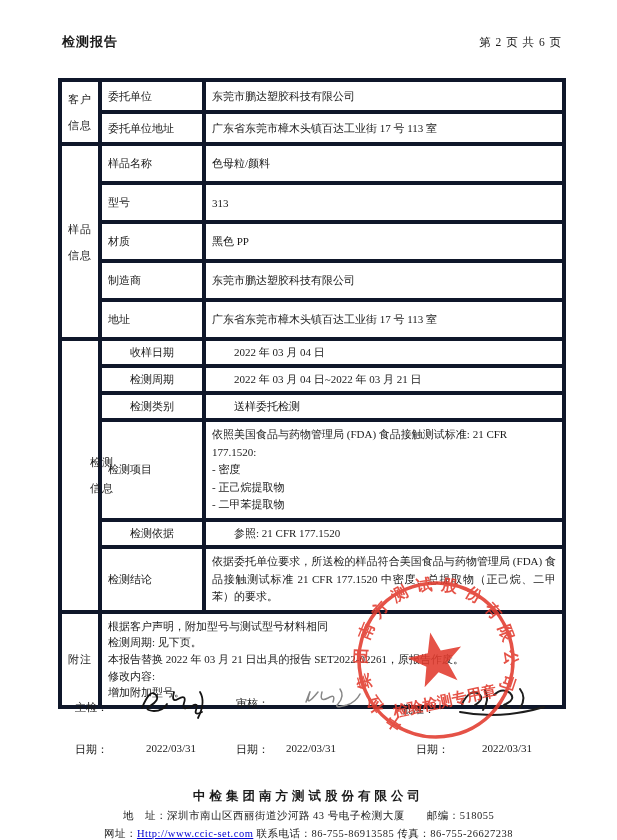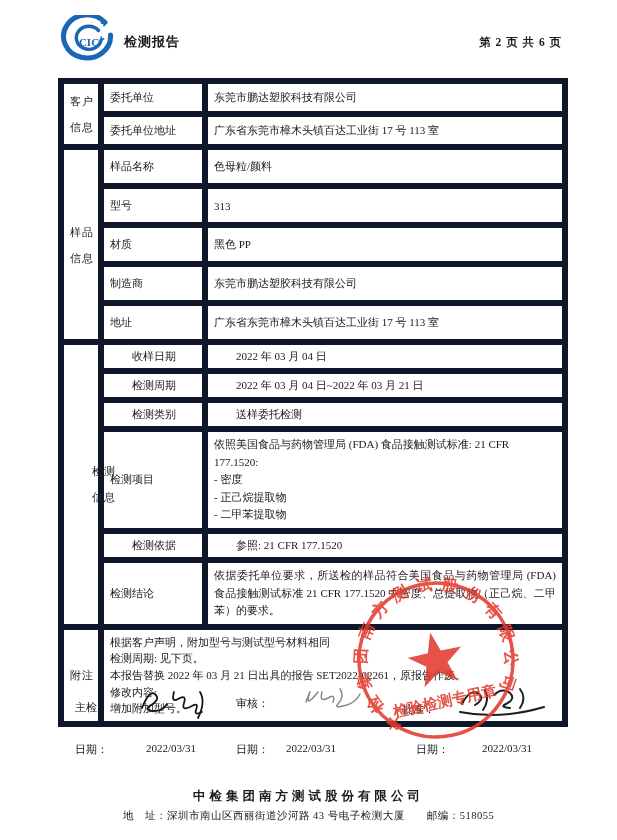--- a/index.html
+++ b/index.html
@@ -27,36 +27,36 @@
   .hdr-title {
     font-size: 13px; font-weight: bold; letter-spacing: 1px;
     margin-left: 4px;
   }
   .hdr-no {
     font-size: 11.5px; font-weight: bold;
     margin-left: 56px;
     white-space: nowrap;
   }
   .hdr-page {
-    font-size: 11.5px; font-weight: bold;
+    font-size: 11.5px; font-weight: normal;
     margin-left: auto;
     white-space: nowrap;
     letter-spacing: 1px;
   }
   
   table.report {
     position: absolute;
     left: 58px; top: 78px;
     width: 504px;
     border-collapse: collapse;
     table-layout: fixed;
     font-size: 11px;
   }
   table.report td {
-    border: 6px solid #0f172a;
+    border: 4px solid #0f172a;
     vertical-align: middle;
     padding: 4px 6px;
   }
   td.group { text-align: center; padding: 0; }
   td.group .stack {
     display: inline-block;
     width: 24px;
     line-height: 26px;
     letter-spacing: 1px;
   }
@@ -88,31 +88,20 @@
   .f-company { font-size: 12.5px; font-weight: bold; letter-spacing: 4px; }
   .f-line { font-size: 10.5px; margin-top: 4px; letter-spacing: 0.5px; }
   .f-link { color: #0000d0; text-decoration: underline; cursor: pointer; }
 </style>
 </head>
 <body>
 
 <div class="page">
 
   <div class="hdr">
-    <div class="logo-wrap">
-      <svg width="62" height="54" viewBox="0 0 62 54">
-        <g fill="none" stroke="#1a67b5">
-          <path d="M 47,7.5 A 23.5,21.5 0 1 0 52.5,20" stroke-width="5" stroke-linecap="round"></path>
-          <path d="M 40.5,15.5 A 12.5,11.5 0 1 0 43,25.5" stroke-width="3.4" stroke-linecap="round"></path>
-          <path d="M 43,25.5 l 3.2,-2.2 M 43,25.5 l 0.4,-4.1" stroke-width="1.6"></path>
-          <path d="M 47,7.5 l -4.2,0.6 M 47,7.5 l -1.2,3.9" stroke-width="1.6"></path>
-        </g>
-        <text x="31" y="31" text-anchor="middle" font-size="11" font-weight="bold" fill="#1a67b5" font-family="Liberation Serif, serif">CIC</text>
-      </svg>
-    </div>
     <div class="hdr-title">检测报告</div>
     <div class="hdr-page">第 2 页 共 6 页</div>
   </div>
 
   <table class="report">
     <colgroup>
         <col style="width:40px">
         <col style="width:104px">
         <col style="width:360px">
       </colgroup>
@@ -247,15 +236,16 @@
         <textPath href="#sealArc" startOffset="2" textLength="326">中检集团南方测试股份有限公司</textPath>
       </text>
       <polygon fill="#e23b2e" points="86,58 92.6,77.7 113.3,78.1 96.8,90.6 102.8,110.4 86,98.5 69.2,110.4 75.2,90.6 58.7,78.1 79.4,77.7"></polygon>
       <text x="86" y="133" text-anchor="middle" font-size="15" font-weight="bold" fill="#e23b2e" font-family="Liberation Serif, serif">检验检测专用章</text>
     </svg>
   </div>
 
   <div class="footer">
     <div class="f-company">中检集团南方测试股份有限公司</div>
     <div class="f-line">地　址：深圳市南山区西丽街道沙河路 43 号电子检测大厦　　邮编：518055</div>
+    <div class="f-line"><span>网址：</span><span class="f-link">Http://www.ccic-set.com</span><span>  联系电话：86-755-86913585  传真：86-755-26627238</span></div>
   </div>
 
 </div>
 
 </body></html>

